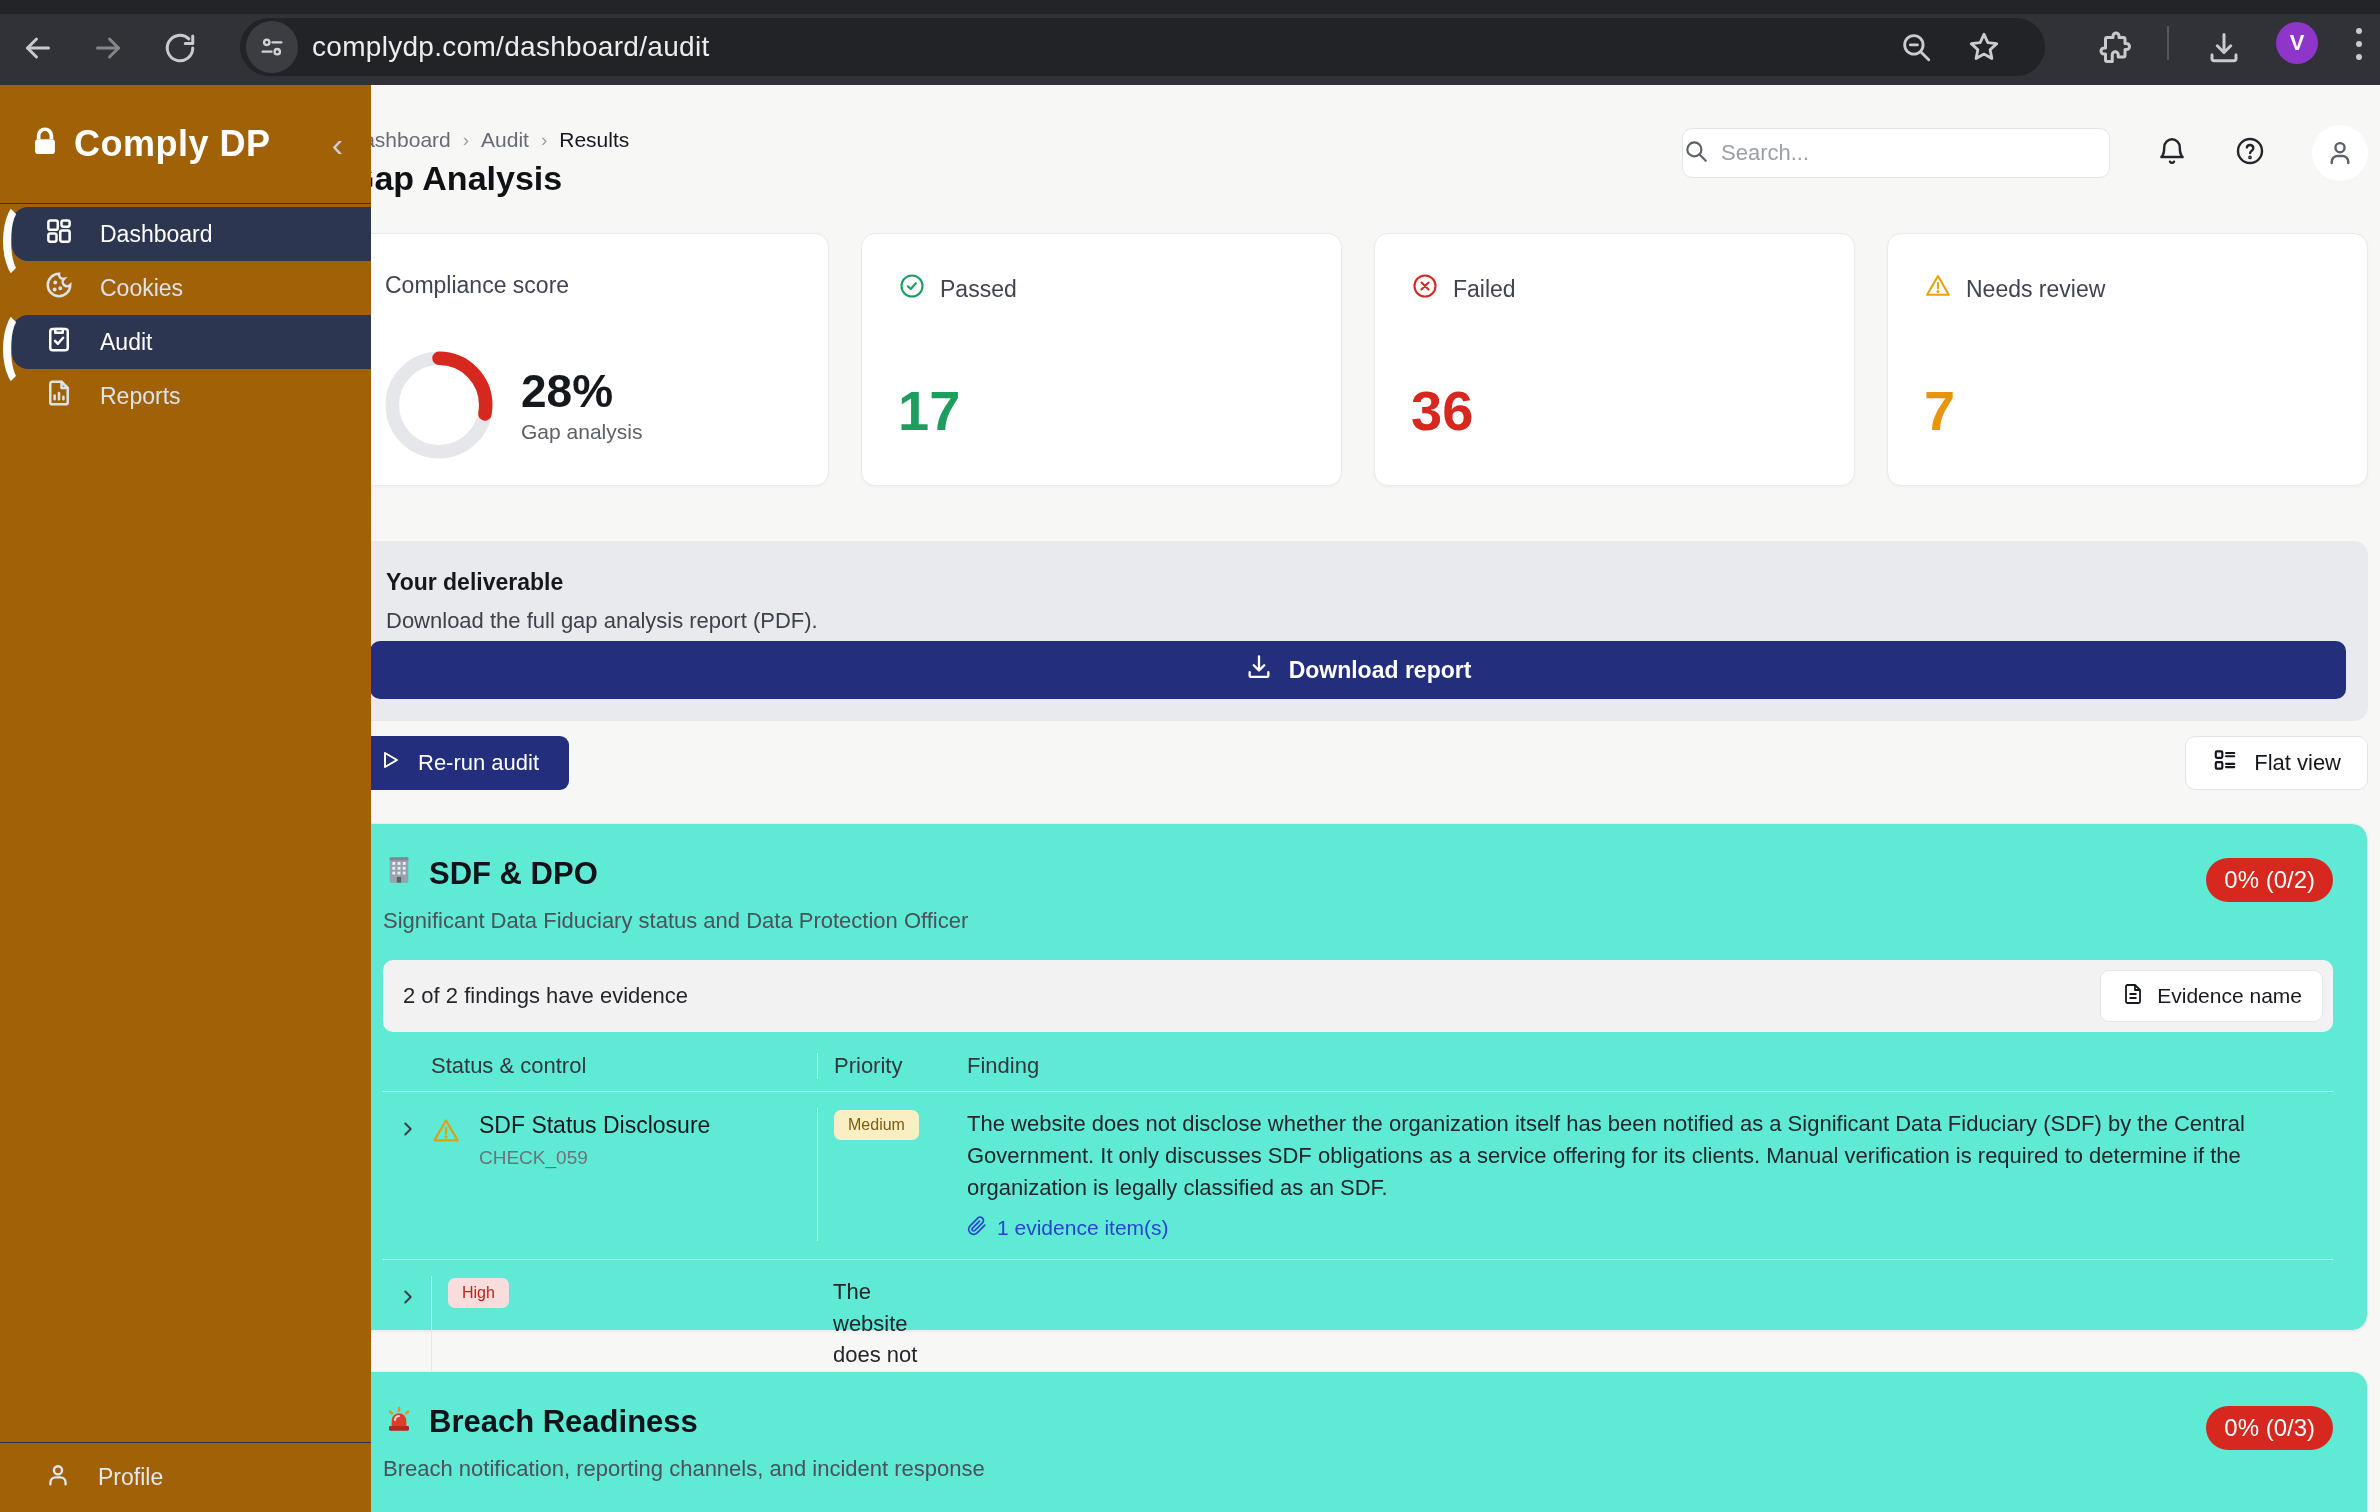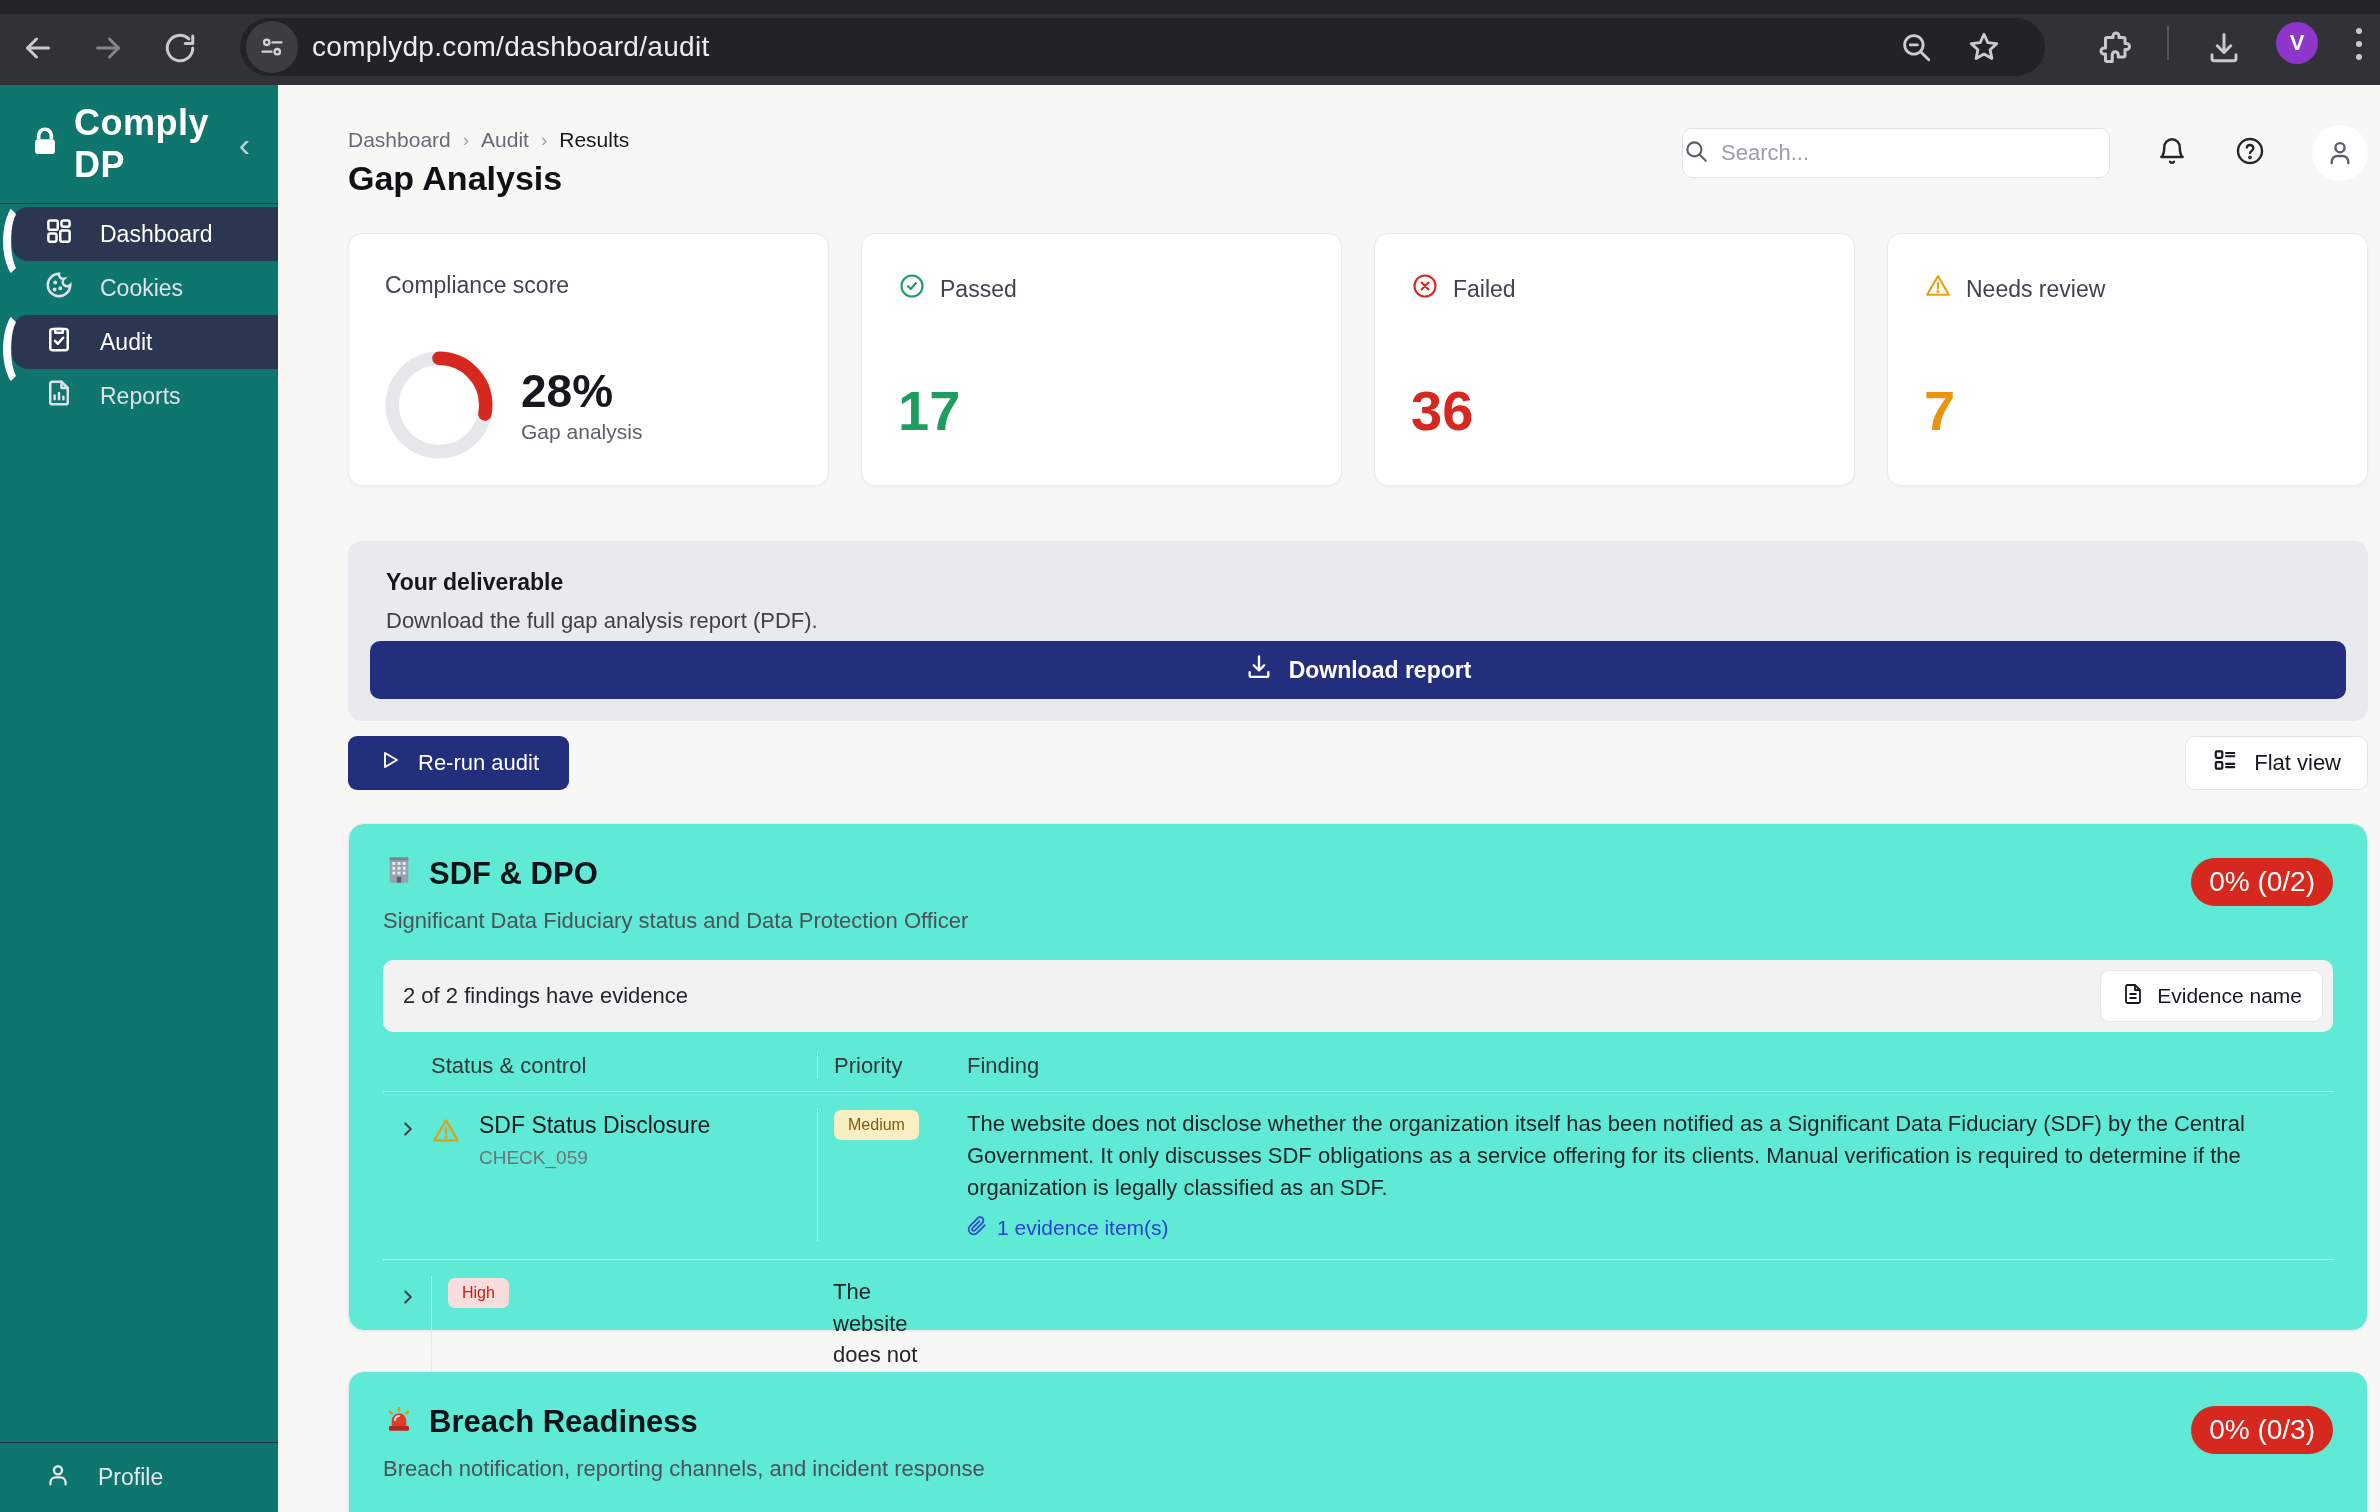--- a/index.html
+++ b/index.html
@@ -22,22 +22,22 @@
   .pill-ico { position:absolute; top:12px; color:#cbccce; }
   .chrome-right { position:absolute; top:30px; color:#c9cacd; }
   .chrome-divider { position:absolute; left:2167px; top:26px; width:2px; height:34px; background:#55565a; }
   .avatar-v { position:absolute; left:2276px; top:22px; width:42px; height:42px; border-radius:50%;
     background:#8d36c9; color:#fff; font-size:22px; font-weight:700;
     display:flex; align-items:center; justify-content:center; }
   .kebab { position:absolute; left:2356px; top:28px; display:flex; flex-direction:column; gap:7px; }
   .kebab i { width:6px; height:6px; border-radius:50%; background:#c9cacd; }
 
   
-  .sidebar { position:absolute; top:85px; left:0; width:278px; height:1427px;
-    background:#0f766e; color:#e3e7ee; z-index:20; }
+  .sidebar { position:absolute; top:85px; left:0; width:371px; height:1427px;
+    background:#a16207; color:#e3e7ee; z-index:20; }
   .logo-row { display:flex; align-items:center; height:118px; padding:0 22px 0 28px; }
   .logo-lock { color:#fff; margin-right:12px; }
   .logo-text { font-size:36px; font-weight:700; color:#fff; letter-spacing:.5px; flex:1; }
   .collapse-btn { color:#c9ced8; font-size:34px; line-height:1; cursor:pointer; padding:0 6px; }
   .side-sep { border-top:1px solid #27314a; }
   .nav-list { padding-top:3px; }
   .nav-item { position:relative; display:flex; align-items:center; height:54px;
     padding-left:44px; gap:26px; color:#dde2ea; font-size:23px; cursor:pointer; }
   .nav-item svg { flex:0 0 auto; }
   .nav-item.active { background:#2c3650; border-radius:16px 0 0 16px; margin-left:12px;
@@ -105,21 +105,21 @@
 
   
   .section-card { position:absolute; left:34px; right:12px; background:#5eead4;
     border:1px solid #ececee; border-radius:16px; box-shadow:0 1px 3px rgba(0,0,0,.05);
     padding:30px 34px; }
   .sec-sdf { top:738px; height:508px; }
   .sec-breach { top:1286px; height:300px; }
   .sec-head { display:flex; align-items:flex-start; justify-content:space-between; }
   .sec-title-row { display:flex; align-items:center; gap:14px; font-size:31px; font-weight:700; color:#111318; }
   .sec-sub { font-size:22px; color:#4c515a; margin-top:14px; }
-  .sec-badge { background:#d7281f; color:#fff; font-size:28px; border-radius:999px;
+  .sec-badge { background:#d7281f; color:#fff; font-size:24px; border-radius:999px;
     padding:8px 18px; margin-top:4px; white-space:nowrap; }
 
   .evidence-bar { margin-top:26px; background:#f2f2f3; border-radius:10px; height:72px;
     display:flex; align-items:center; justify-content:space-between; padding:0 10px 0 20px; }
   .evidence-text { font-size:22px; color:#23262b; }
   .evidence-only-btn { background:#fff; border:1px solid #e4e5e7; border-radius:9px; height:52px;
     padding:0 20px; font-size:21px; color:#15181d; display:flex; align-items:center; gap:12px;
     cursor:pointer; font-family:"Liberation Sans","DejaVu Sans",sans-serif; }
 
   .ftable { margin-top:8px; }

